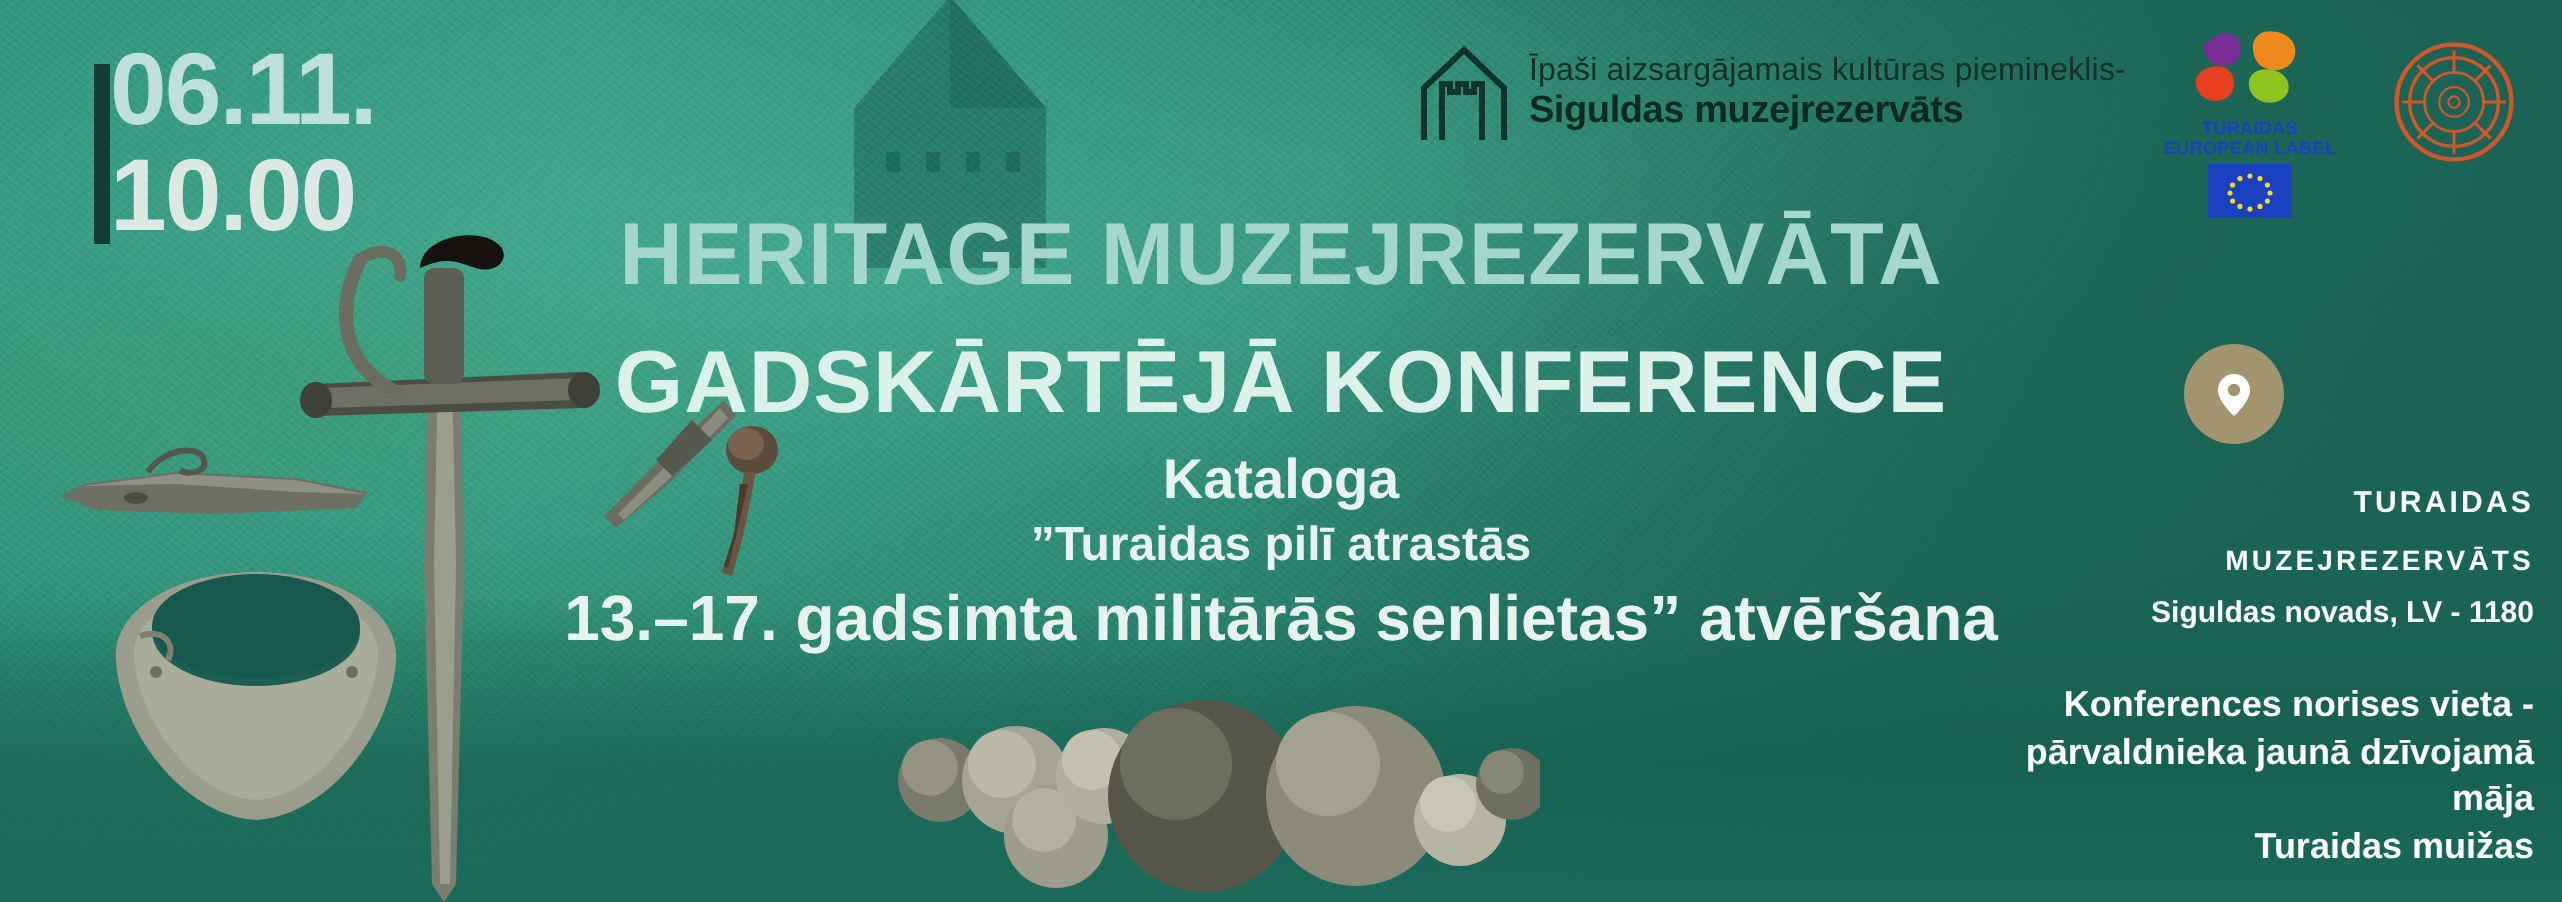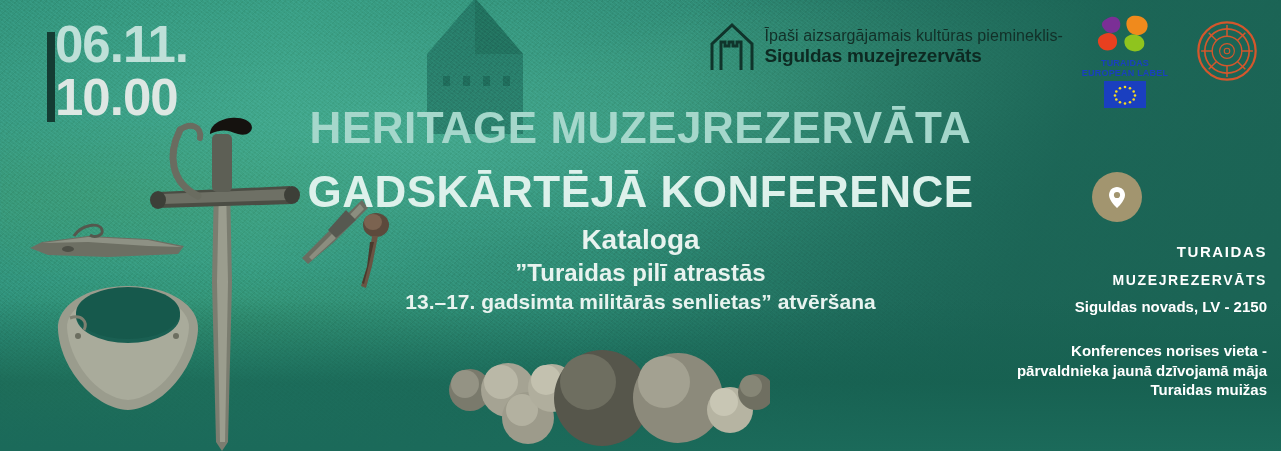--- a/index.html
+++ b/index.html
@@ -88,31 +88,31 @@
 
   
   .headline{ position:absolute; left:50%; transform:translateX(-50%); top:105px; width:720px; text-align:center; }
   .h-l1{ font-size:44px; font-weight:bold; letter-spacing:.5px; color:#a5d7cb; line-height:1.04; }
   .h-l2{ font-size:44px; font-weight:bold; letter-spacing:.5px; color:#ddf1eb; line-height:1.04; margin-top:18px; }
 
   
   .subtitle{ position:absolute; left:50%; transform:translateX(-50%); top:222px; width:740px; text-align:center; color:#e8f3ef; }
   .s-l1{ font-size:28px; font-weight:bold; line-height:1.28; }
   .s-l2{ font-size:24px; font-weight:bold; line-height:1.28; }
-  .s-l3{ font-size:21px; font-weight:bold; line-height:1.28; }
+  .s-l3{ font-size:32px; font-weight:bold; line-height:1.28; }
 
   
   .venue{ position:absolute; right:14px; top:172px; width:300px; text-align:right; color:#ffffff; }
   .pin-wrap{ width:50px; height:50px; margin:0 auto 16px; border-radius:50%; background:#a2956f; display:flex; align-items:center; justify-content:center; }
   .pin-wrap svg{ width:24px; height:24px; }
   .venue-name1{ font-size:15px; font-weight:bold; letter-spacing:1.6px; line-height:1.9; }
   .venue-name2{ font-size:14px; font-weight:bold; letter-spacing:1.6px; line-height:1.9; }
   .venue-addr1{ font-size:15px; font-weight:bold; line-height:1.85; }
   .venue-addr2{ font-size:15px; font-weight:bold; line-height:1.85; }
-  .venue-note{ margin-top:20px; font-size:15px; font-weight:bold; line-height:1.32; }
+  .venue-note{ margin-top:20px; font-size:18px; font-weight:bold; line-height:1.32; }
 </style>
 </head>
 <body>
 
 <div id="banner">
 
   <div class="bg-base"></div>
   <div class="bg-forest"></div>
 
   <svg class="castle" viewBox="0 0 160 140">
@@ -274,21 +274,21 @@
 
   <div class="venue">
     <div class="pin-wrap">
       <svg viewBox="0 0 24 24">
         <path d="M12 2 C7.6 2 4 5.6 4 10 C4 16 12 23 12 23 C12 23 20 16 20 10 C20 5.6 16.4 2 12 2 Z" fill="#ffffff"></path>
         <circle cx="12" cy="10" r="3.1" fill="#a2956f"></circle>
       </svg>
     </div>
     <div class="venue-name1">TURAIDAS</div>
     <div class="venue-name2">MUZEJREZERVĀTS</div>
-    <div class="venue-addr2">Siguldas novads, LV - 2150</div>
+    <div class="venue-addr2">Siguldas novads, LV - 1180</div>
     <div class="venue-note">
       <div>Konferences norises vieta -</div>
       <div>pārvaldnieka jaunā dzīvojamā māja</div>
       <div>Turaidas muižas</div>
     </div>
   </div>
 
 </div>
 
 </body></html>

